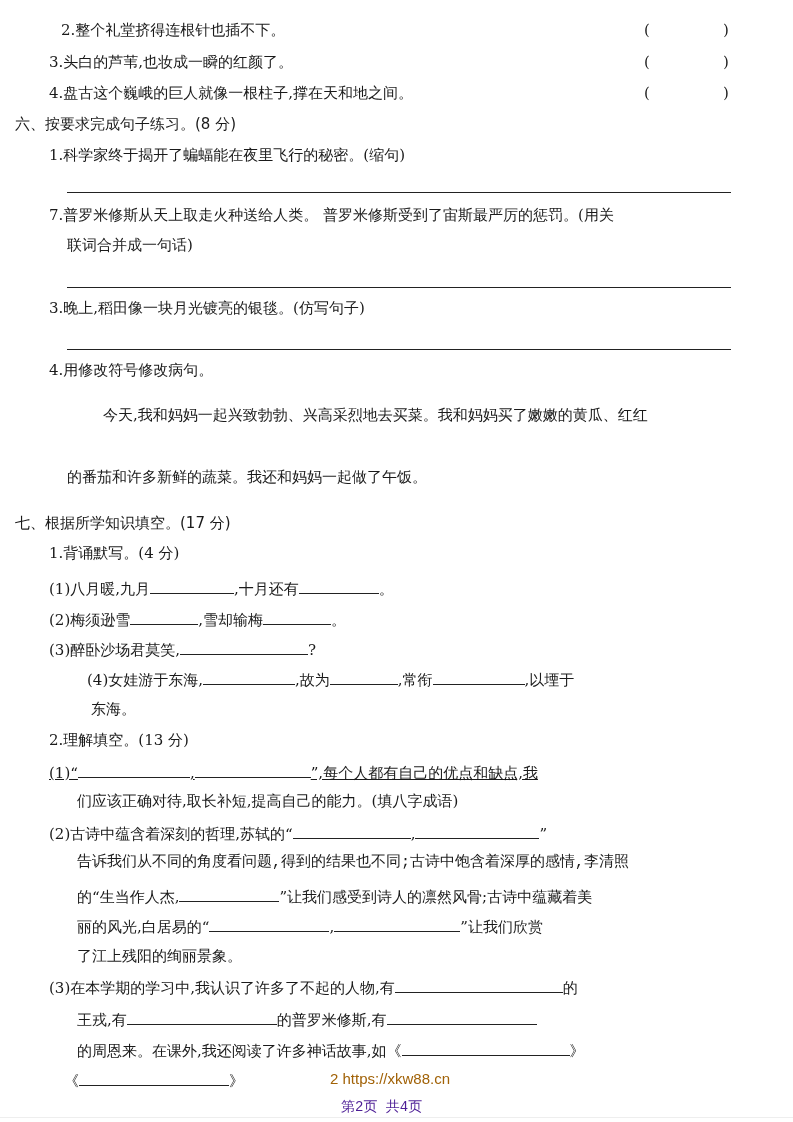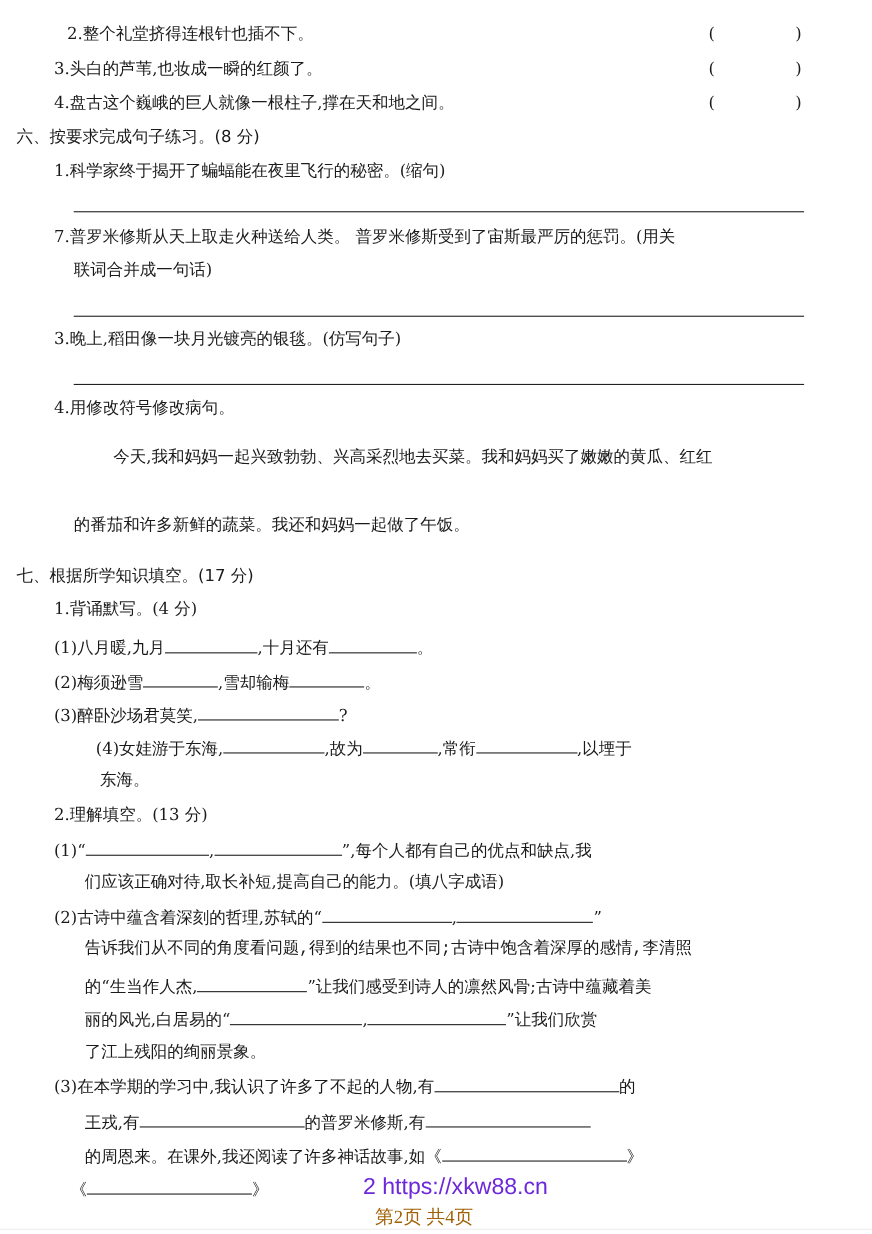--- a/index.html
+++ b/index.html
@@ -7,22 +7,22 @@
     width:793px; height:1122px; position:relative; overflow:hidden;
     background:#ffffff; color:#1a1a1a;
     font-family:"DejaVu Serif", "Liberation Serif", serif;
     font-size:15px;
   }
   .ln { position:absolute; white-space:nowrap; line-height:20px; height:20px; }
   .bold { font-weight:normal; font-family:"DejaVu Sans", "Liberation Sans", sans-serif; }
   .paren { position:absolute; line-height:20px; }
   .rule { position:absolute; height:0; border-top:1.6px solid #222; }
   .blank { display:inline-block; border-bottom:1.4px solid #222; height:16px; vertical-align:baseline; }
-  .footer-url { position:absolute; font-family:"Liberation Sans","DejaVu Sans",sans-serif; color:#6d28d9; font-size:21px; line-height:20px;text-align:center; }
-  .footer-page { position:absolute; font-family:Liberation Serif, serif; color:#a16207; font-size:17px; line-height:20px; }
+  .footer-url { position:absolute; font-family:"Liberation Sans","DejaVu Sans",sans-serif; color:#a16207; font-size:15px; line-height:20px;text-align:center; }
+  .footer-page { position:absolute; font-family:Liberation Mono, monospace; color:#4c1d95; font-size:14px; line-height:20px; }
   .bottom-border { position:absolute; left:0; right:0; top:1117px; border-top:1px solid #eee; }
 </style>
 </head>
 <body>
 
 <div class="ln" style="left:49px;top:20px;margin-left:12px;">2.整个礼堂挤得连根针也插不下。</div>
 <div class="paren" style="left:644px;top:20px;">(</div>
 <div class="paren" style="left:723px;top:20px;">)</div>
 
 <div class="ln" style="left:49px;top:52px;">3.头白的芦苇,也妆成一瞬的红颜了。</div>
@@ -60,21 +60,21 @@
 <div class="ln" style="left:49px;top:638px;">
   <span>(3)醉卧沙场君莫笑,</span><span class="blank" style="width:128px;"></span><span>?</span>
 </div>
 <div class="ln" style="left:49px;top:668px;margin-left:38px;">
   <span>(4)女娃游于东海,</span><span class="blank" style="width:92px;"></span><span>,故为</span><span class="blank" style="width:68px;"></span><span>,常衔</span><span class="blank" style="width:92px;"></span><span>,以堙于</span>
 </div>
 <div class="ln" style="left:77px;top:699px;margin-left:14px;">东海。</div>
 
 <div class="ln" style="left:49px;top:730px;">2.理解填空。(13 分)</div>
 
-<div class="ln" style="left:49px;top:761px;">
+<div class="ln" style="left:49px;top:761px;text-decoration:underline;">
   <span>(1)“</span><span class="blank" style="width:112px;"></span><span>,</span><span class="blank" style="width:116px;"></span><span>”,每个人都有自己的优点和缺点,我</span>
 </div>
 <div class="ln" style="left:77px;top:791px;">们应该正确对待,取长补短,提高自己的能力。(填八字成语)</div>
 
 <div class="ln" style="left:49px;top:822px;">
   <span>(2)古诗中蕴含着深刻的哲理,苏轼的“</span><span class="blank" style="width:118px;"></span><span>,</span><span class="blank" style="width:124px;"></span><span>”</span>
 </div>
 <div class="ln" style="left:77px;top:853px;font-family:Liberation Mono, monospace;">告诉我们从不同的角度看问题,得到的结果也不同;古诗中饱含着深厚的感情,李清照</div>
 <div class="ln" style="left:49px;top:885px;">
   <span style="display:inline-block;width:28px;"></span><span>的“生当作人杰,</span><span class="blank" style="width:100px;"></span><span>”让我们感受到诗人的凛然风骨;古诗中蕴藏着美</span>

